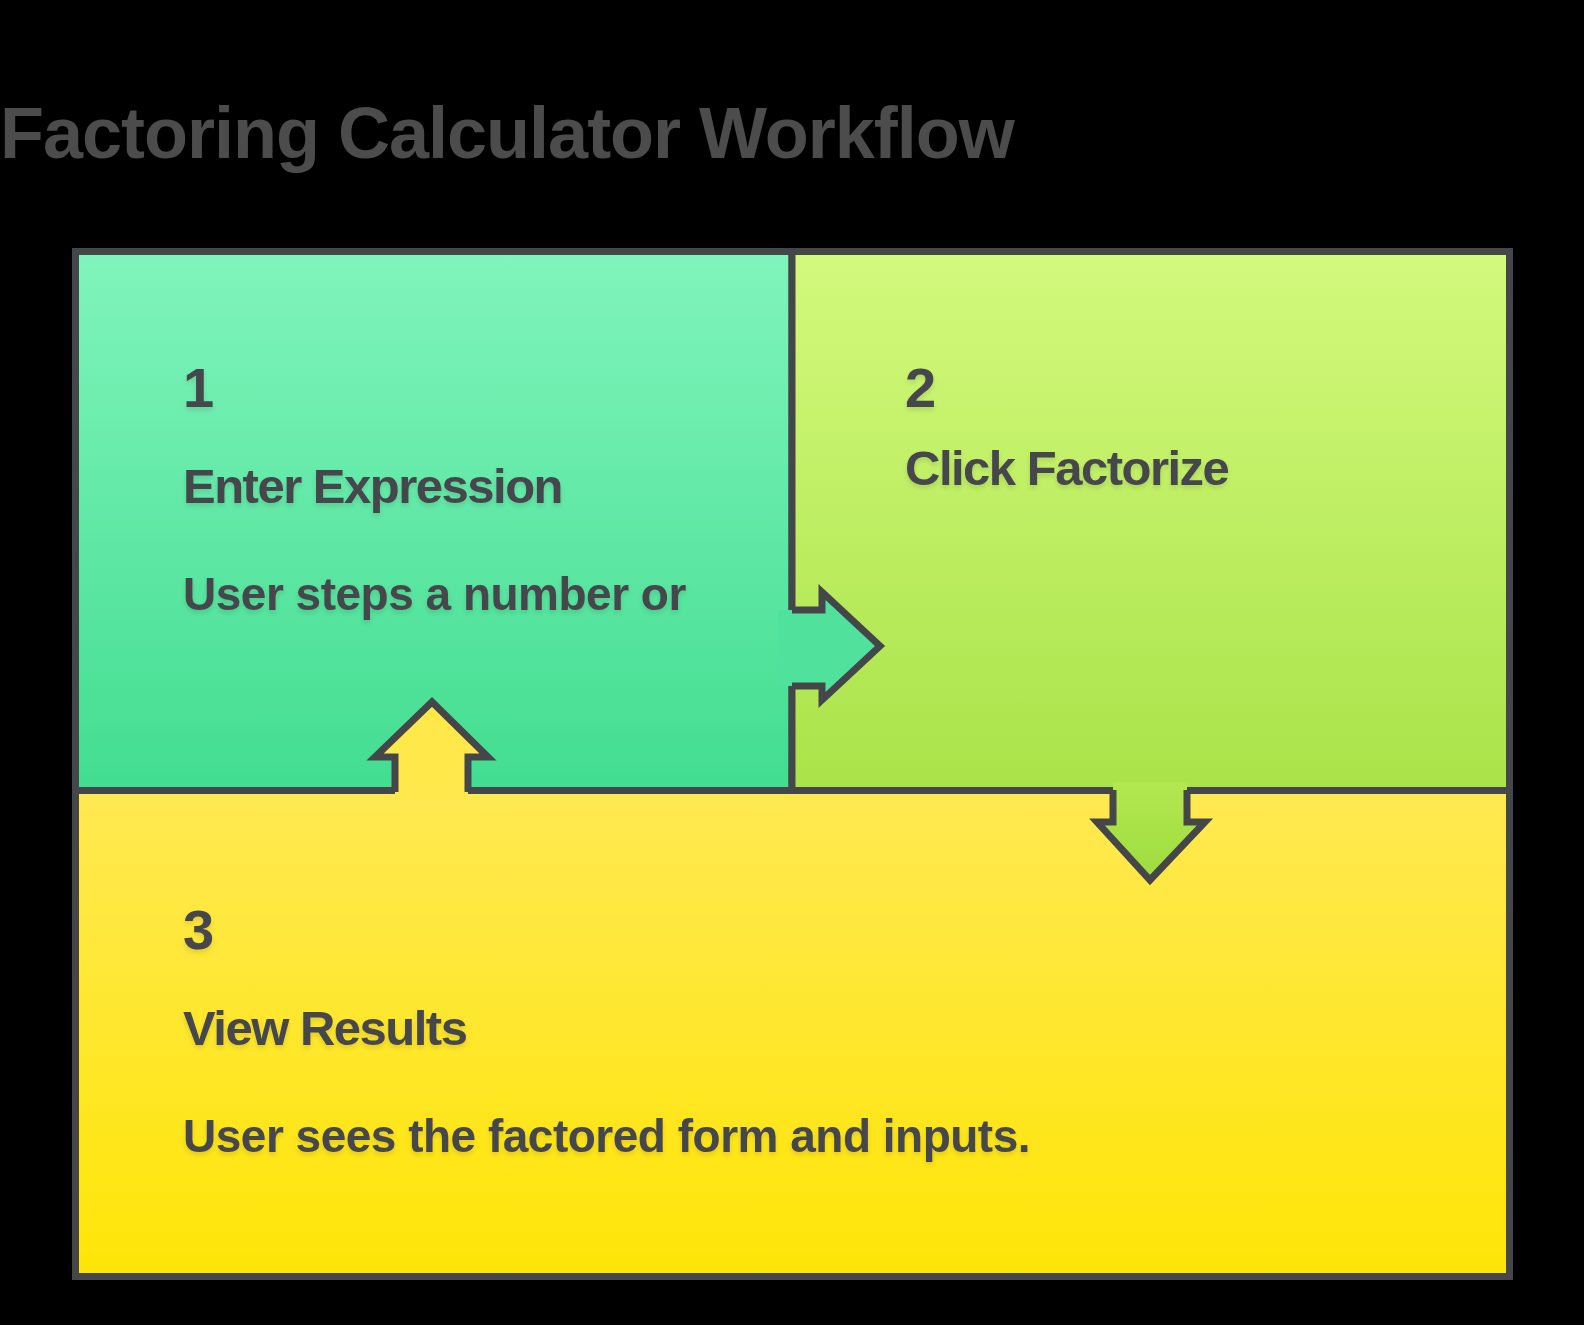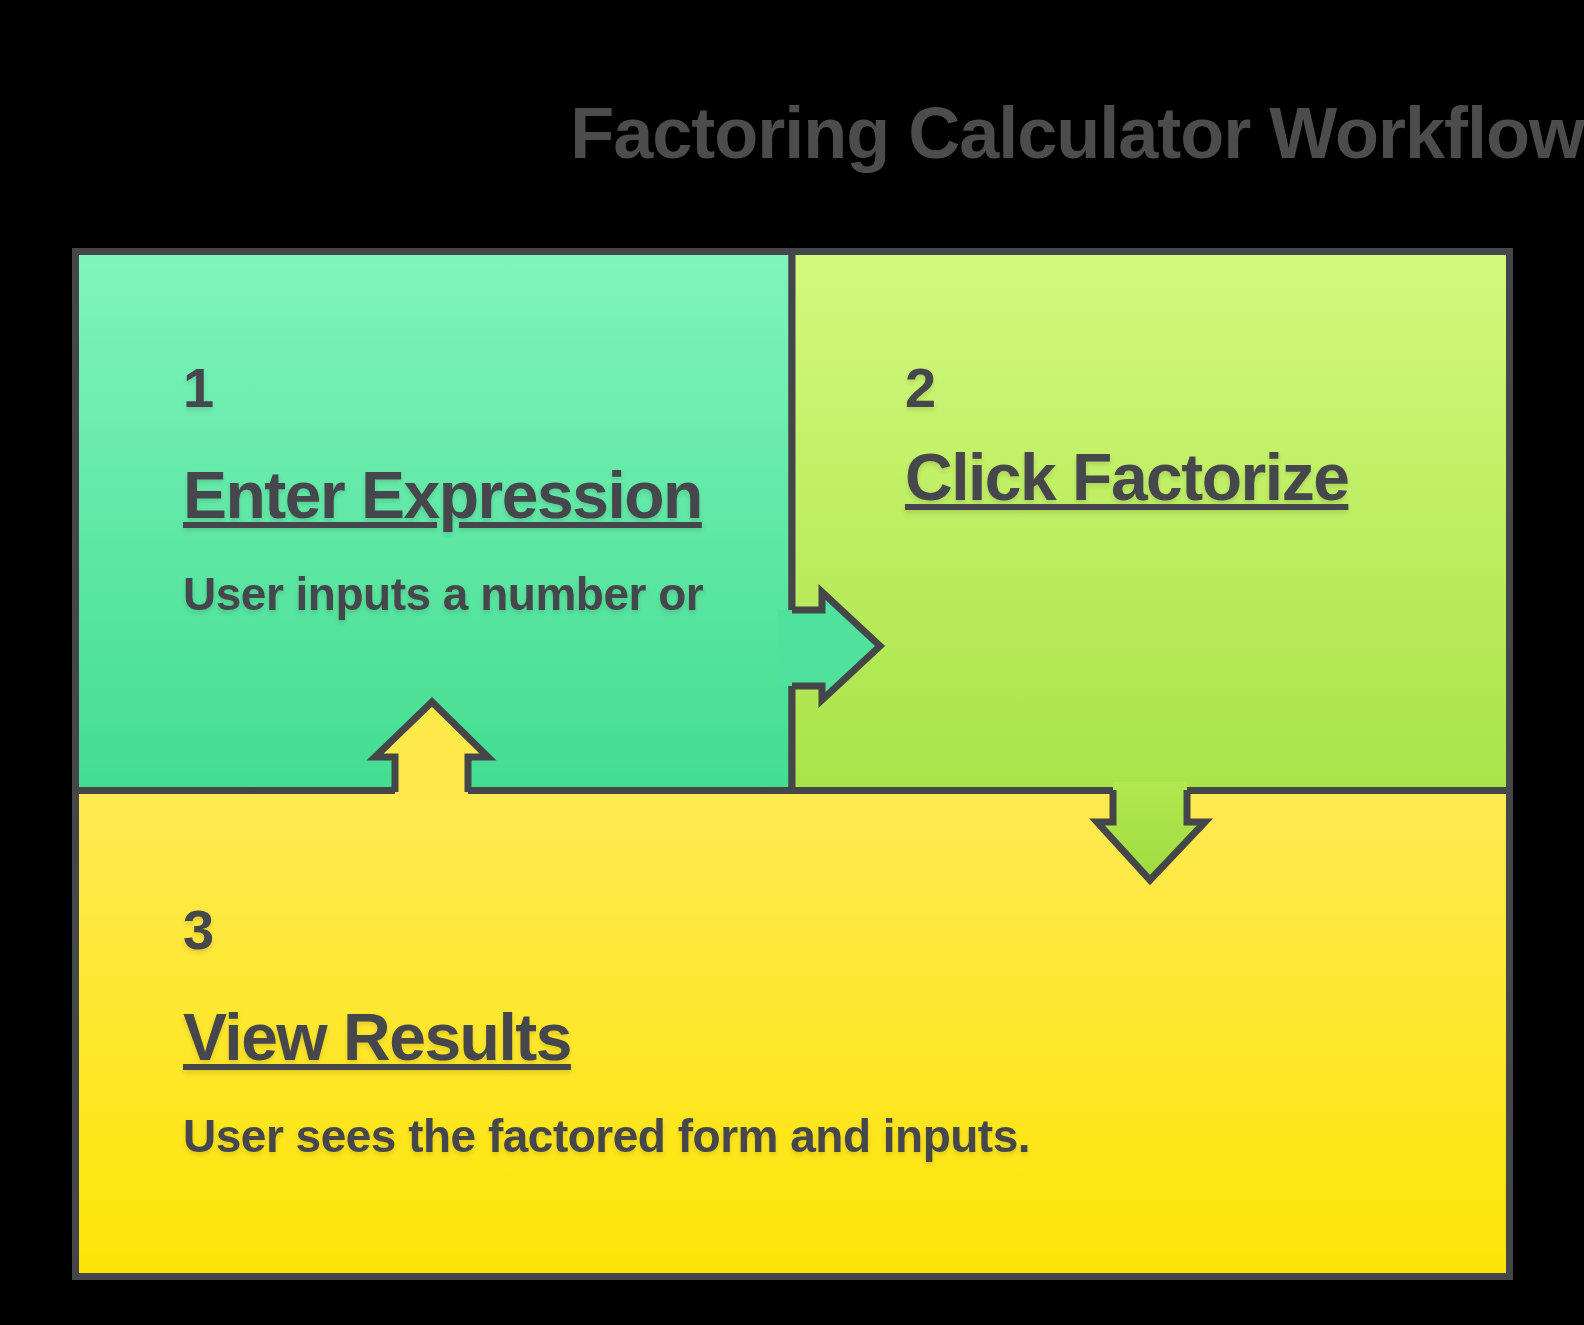--- a/index.html
+++ b/index.html
@@ -9,21 +9,21 @@
     height: 1325px;
     background: var(--bg, #000);
     overflow: hidden;
     font-family: "Liberation Sans", sans-serif;
   }
   .title {
     position: absolute;
     top: 92px;
     left: 0;
     width: 100%;
-    text-align: right;
+    text-align: left;
     font-size: 72px;
     font-weight: 700;
     letter-spacing: -1px;
     color: var(--title-text, #4c4c4c);
   }
   svg.diagram { position: absolute; left: 0; top: 0; }
 
   .panel-stroke { stroke: var(--border, #45464a); stroke-width: 7; }
   .fill-g1 { fill: url(#g1); }
   .fill-g2 { fill: url(#g2); }
@@ -42,21 +42,21 @@
 
   .step-text {
     position: absolute;
     color: var(--step-text, #46474c);
     font-weight: 700;
     line-height: 1;
     white-space: nowrap;
     text-shadow: 0 3px 5px rgba(0,0,0,0.12);
   }
   .step-number  { font-size: 56px; }
-  .step-heading { font-size: 66px; letter-spacing: -1.5px; text-decoration: underline; }
+  .step-heading { font-size: 49px; letter-spacing: -1.5px; }
   .step-desc    { font-size: 46px; line-height: 55px; letter-spacing: -0.5px; }
 
   .s1-number  { left: 183px; top: 360px; }
   .s1-heading { left: 183px; top: 462px; }
   .s1-desc    { left: 183px; top: 567px; }
 
   .s2-number  { left: 905px; top: 360px; }
   .s2-heading { left: 905px; top: 444px; }
   .s2-desc    { left: 905px; top: 567px; }
 
@@ -101,21 +101,21 @@
     <polygon fill="url(#gdown)" points="1113,782 1187,782 1187,822 1205,822 1150,880 1097,822 1113,822"></polygon>
     <path class="arrow-outline" d="M 1113,790 L 1113,822 L 1097,822 L 1150,880 L 1205,822 L 1187,822 L 1187,790"></path>
 
     <polygon class="arrow-up-fill" points="395,799 395,757 375,757 432,702 488,757 468,757 468,799"></polygon>
     <path class="arrow-outline" d="M 395,792 L 395,757 L 375,757 L 432,702 L 488,757 L 468,757 L 468,792"></path>
   </svg>
 
   <div class="step-text step-number s1-number">1</div>
   <div class="step-text step-heading s1-heading">Enter Expression</div>
   <div class="step-text step-desc s1-desc">
-    <div>User inputs a number or</div>
+    <div>User steps a number or</div>
   </div>
 
   <div class="step-text step-number s2-number">2</div>
   <div class="step-text step-heading s2-heading">Click Factorize</div>
 
   <div class="step-text step-number s3-number">3</div>
   <div class="step-text step-heading s3-heading">View Results</div>
   <div class="step-text step-desc s3-desc">
     <div>User sees the factored form and inputs.</div>
   </div>

